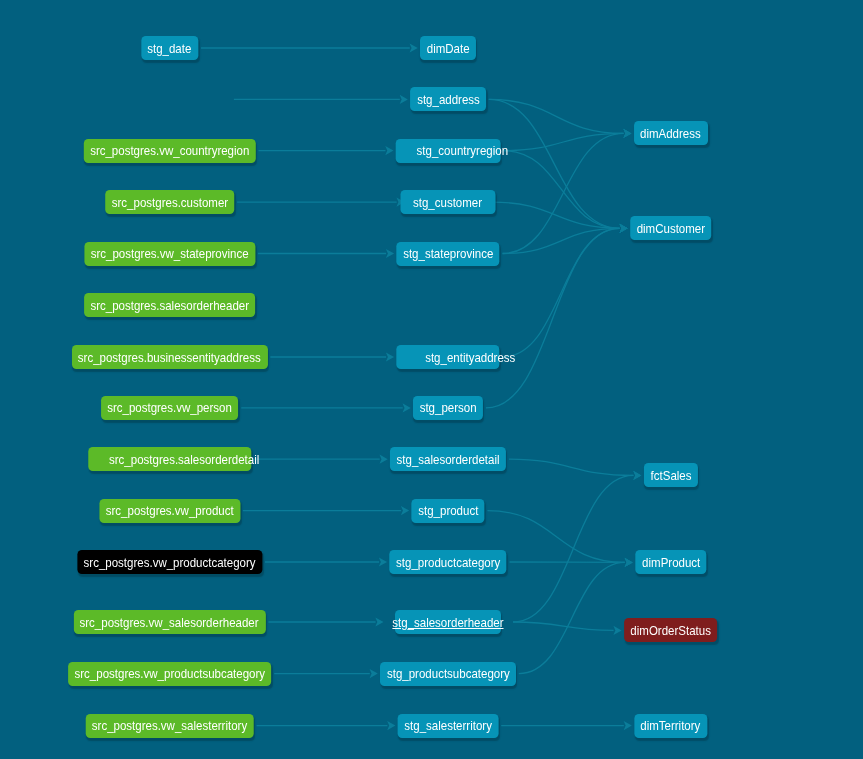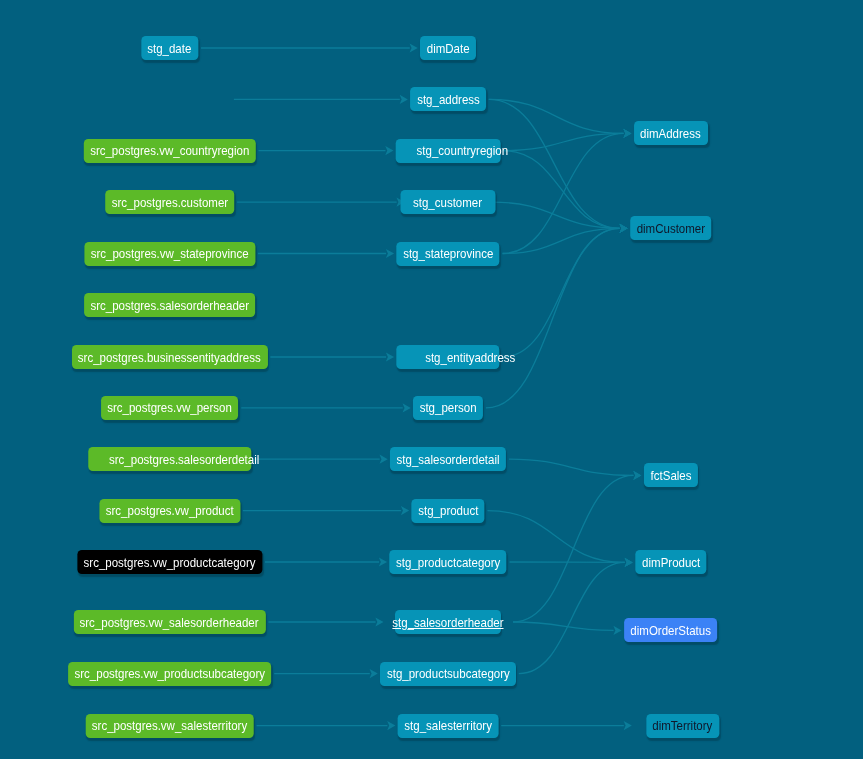--- a/index.html
+++ b/index.html
@@ -177,29 +177,29 @@
       </div>
     <div class="node model" style="left: 448px; top: 673.6px; background: rgb(6, 148, 183); color: rgb(255, 255, 255); width: 136.008px;">
         <span class="node-label">stg_productsubcategory</span>
       </div>
     <div class="node model" style="left: 448px; top: 725.6px; background: rgb(6, 148, 183); color: rgb(255, 255, 255); width: 100.801px;">
         <span class="node-label">stg_salesterritory</span>
       </div>
     <div class="node model" style="left: 670.7px; top: 133.4px; background: rgb(6, 148, 183); color: rgb(255, 255, 255); width: 73.9469px;">
         <span class="node-label">dimAddress</span>
       </div>
-    <div class="node model" style="left: 670.7px; top: 228.3px; background: rgb(6, 148, 183); color: #0f172a; width: 81.6077px;">
+    <div class="node model" style="left: 670.7px; top: 228.3px; background: rgb(6, 148, 183); color: #ffffff; width: 81.6077px;">
         <span class="node-label">dimCustomer</span>
       </div>
     <div class="node model" style="left: 670.7px; top: 475.4px; background: rgb(6, 148, 183); color: rgb(255, 255, 255); width: 54.1313px;">
         <span class="node-label">fctSales</span>
       </div>
     <div class="node model" style="left: 670.7px; top: 562.4px; background: rgb(6, 148, 183); color: rgb(255, 255, 255); width: 71.3887px;">
         <span class="node-label">dimProduct</span>
       </div>
-    <div class="node model" style="left: 670.7px; top: 630.4px; background: #3b82f6; color: rgb(255, 255, 255); width: 93.7765px;">
+    <div class="node model" style="left: 670.7px; top: 630.4px; background: #7f1d1d; color: rgb(255, 255, 255); width: 93.7765px;">
         <span class="node-label">dimOrderStatus</span>
       </div>
-    <div class="node model" style="left: 670.7px; top: 725.6px; background: rgb(6, 148, 183); color: #0f172a; width: 73.297px; margin-left: 12px;">
+    <div class="node model" style="left: 670.7px; top: 725.6px; background: rgb(6, 148, 183); color: #ffffff; width: 73.297px;">
         <span class="node-label">dimTerritory</span>
       </div>
   </div>
 </div>
 
 </body></html>

